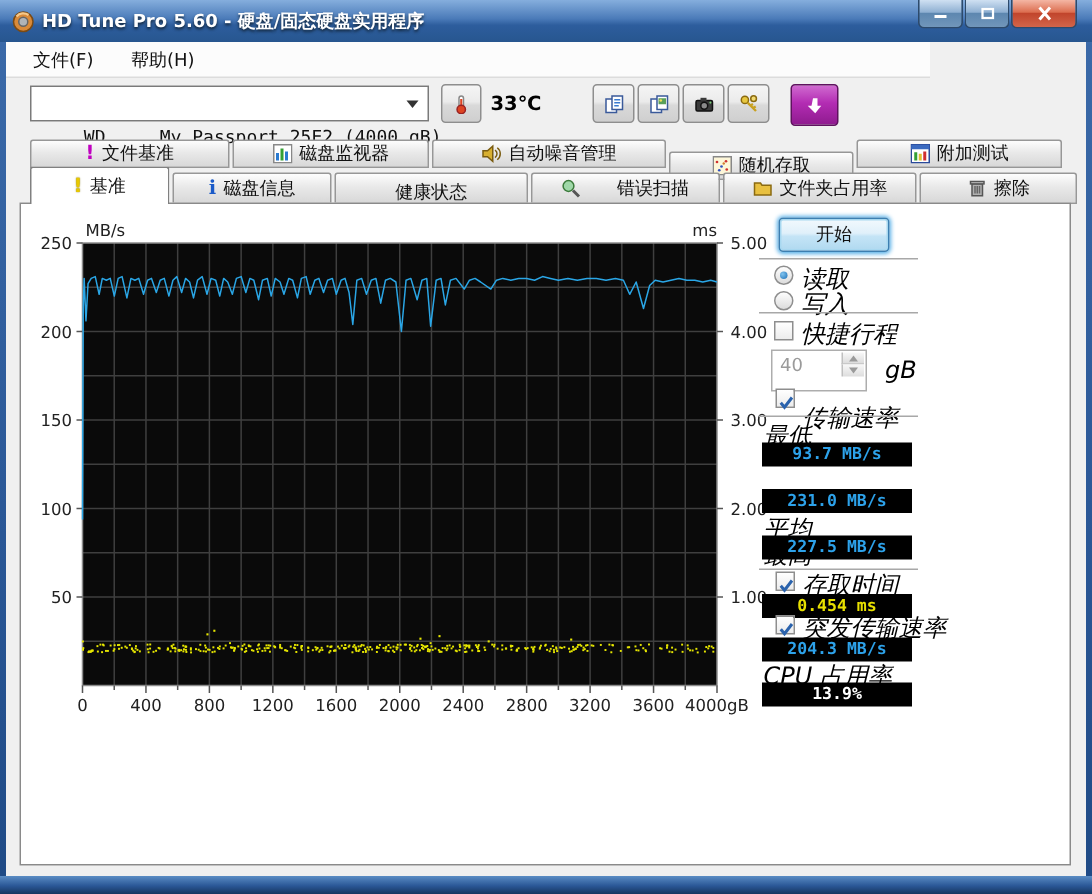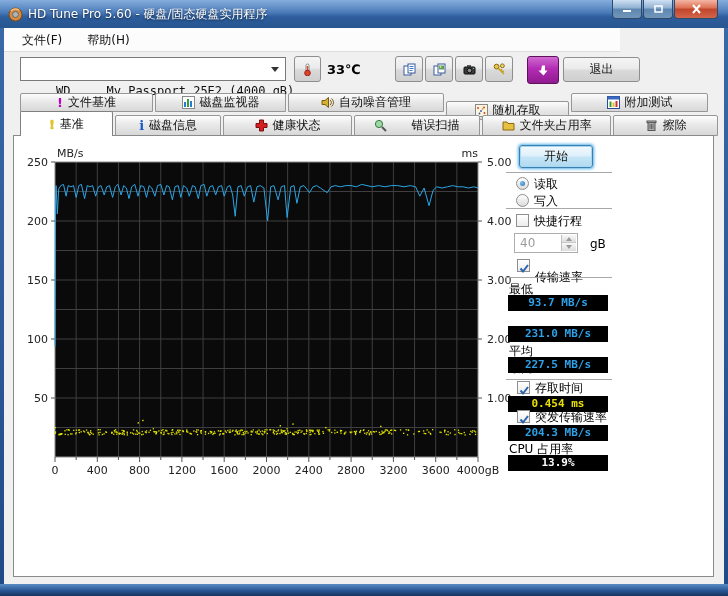--- a/index.html
+++ b/index.html
@@ -1,18 +1,18 @@
 <!DOCTYPE html>
 <html><head>
 <meta charset="utf-8">
 <style>
   html,body{margin:0;padding:0;}
   body{width:728px;height:596px;overflow:hidden;font-family:"DejaVu Sans",sans-serif;background:#e0e0e0;}
   .window{position:absolute;left:0;top:0;width:728px;height:596px;background:linear-gradient(180deg,#6f9bd1 0%,#3a69a8 5%,#2a5796 60%,#1f4a85 100%);}
-  .titlebar{position:absolute;left:0;top:0;width:728px;height:28px;background:linear-gradient(180deg,#85aedd 0%,#4a7ab8 45%,#2d5d9d 60%,#27568f 100%);}
+  .titlebar{position:absolute;left:0;top:0;width:728px;height:28px;background:linear-gradient(180deg,#85aedd 0%,#4a7ab8 45%,#2d5d9d 60%,#27568f 100%);font-weight:bold;}
   .app-icon{position:absolute;left:8px;top:7px;width:15px;height:15px;}
   .title-text{position:absolute;left:28px;top:6px;color:#fff;font-size:12px;text-shadow:0 1px 2px #123;white-space:nowrap;}
   .winbtn{position:absolute;top:0;height:19px;border:1px solid #2d4a6b;border-top:none;border-radius:0 0 4px 4px;box-sizing:border-box;display:flex;align-items:center;justify-content:center;}
   .winbtn.min{left:612px;width:30px;background:linear-gradient(180deg,#cfe0f2 0%,#8fb0d2 45%,#5d87b0 50%,#7196ba 100%);}
   .winbtn.max{left:643px;width:30px;background:linear-gradient(180deg,#cfe0f2 0%,#8fb0d2 45%,#5d87b0 50%,#7196ba 100%);}
   .winbtn.close{left:674px;width:44px;background:linear-gradient(180deg,#f4b6a4 0%,#dc6e50 45%,#c1452c 50%,#d2654a 100%);}
   .client{position:absolute;left:4px;top:28px;width:720px;height:556px;background:#f0f0f0;}
   .menubar{position:absolute;left:4px;top:28px;width:616px;height:24px;background:#fcfcfc;border-bottom:1px solid #dcdcdc;box-sizing:border-box;}
   .menu-item{display:inline-block;padding:4px 10px;font-size:12px;color:#111;}
   .combo{position:absolute;left:20px;top:57px;width:266px;height:24px;background:#fff;border:1px solid #7a7a7a;box-sizing:border-box;font-family:"DejaVu Sans Mono",monospace;font-size:12px;line-height:22px;padding-left:6px;white-space:pre;color:#111;}
@@ -29,25 +29,25 @@
   .tabrow2 .tab{height:21px;}
   .tabrow2 .tab.active{height:25px;background:#fff;border:1px solid #808080;border-bottom:none;position:relative;z-index:5;}
   .content{position:absolute;left:13px;top:135px;width:701px;height:442px;background:#fff;border:1px solid #8a8a8a;box-sizing:border-box;z-index:1;}
   .chart{position:absolute;left:25px;top:145px;width:500px;height:340px;z-index:2;}
   .panel-el{position:absolute;z-index:2;}
   .start-btn{left:519px;top:145px;width:74px;height:23px;font-size:12px;color:#111;border:1px solid #3c7fb1;box-shadow:0 0 0 1px #a8d8f0 inset,0 0 3px 1px #57b0e8;background:linear-gradient(180deg,#f2f9fd 0%,#e0f0fa 45%,#c4e4f6 55%,#b0d9f0 100%);}
   .sep{position:absolute;left:506px;width:106px;height:1px;background:#a8a8a8;z-index:2;}
   .radio{position:absolute;width:13px;height:13px;border-radius:50%;border:1px solid #8e8e8e;background:linear-gradient(180deg,#fefefe,#dcdcdc);box-sizing:border-box;z-index:2;}
   .radio .dot{position:absolute;left:3px;top:3px;width:5px;height:5px;border-radius:50%;background:radial-gradient(circle at 35% 35%,#7fc3ef,#1d6fb5);}
   .cb{position:absolute;width:13px;height:13px;border:1px solid #8e8e8e;background:linear-gradient(180deg,#fff,#ececec);box-sizing:border-box;z-index:2;}
-  .plabel{position:absolute;font-size:12px;color:#000;white-space:nowrap;z-index:2;}
+  .plabel{position:absolute;font-size:16px;color:#000;white-space:nowrap;z-index:2;font-style:italic;}
   .vbox{position:absolute;width:100px;height:16px;background:#000;text-align:center;line-height:16px;font-family:"DejaVu Sans Mono",monospace;font-weight:bold;font-size:11px;color:#2da2ea;z-index:2;white-space:nowrap;}
   .vbox.yellow{color:#e8e000;}
   .vbox.white{color:#ffffff;}
-  .spin{position:absolute;left:514px;top:233px;width:64px;height:20px;border:1px solid #adadad;background:#fff;box-sizing:border-box;z-index:2;}
+  .spin{position:absolute;left:514px;top:233px;width:64px;height:28px;border:1px solid #adadad;background:#fff;box-sizing:border-box;z-index:2;}
   .spin .val{position:absolute;left:5px;top:2px;font-size:12px;color:#9a9a9a;}
   .spin .spbtn{position:absolute;right:1px;width:15px;height:8px;background:linear-gradient(180deg,#f8f8f8,#ddd);border-left:1px solid #c0c0c0;box-sizing:border-box;}
   .spin .up{top:1px;border-bottom:1px solid #c9c9c9;}
   .spin .dn{top:9px;}
   .tri-up{position:absolute;left:4px;top:2px;width:0;height:0;border-left:3px solid transparent;border-right:3px solid transparent;border-bottom:4px solid #9a9a9a;}
   .tri-dn{position:absolute;left:4px;top:2px;width:0;height:0;border-left:3px solid transparent;border-right:3px solid transparent;border-top:4px solid #9a9a9a;}
   .bottom-edge{position:absolute;left:0;top:584px;width:728px;height:12px;background:linear-gradient(180deg,#5a8cc4 0%,#2a5796 55%,#16355e 100%);}
   .icon13{width:13px;height:13px;display:block;}
   .excl{font-weight:bold;font-size:13px;line-height:13px;}
 </style>
@@ -129,23 +129,20 @@
       <circle cx="3.6" cy="3.6" r="2.4" fill="#e8c840" stroke="#8a6a10"></circle>
       <path d="M5.4,5.4 L11,11 M9,9 l1.8,-1 M7.4,7.4 l1.6,-1" stroke="#c8a020" stroke-width="1.6"></path>
       <circle cx="9.4" cy="2.8" r="1.9" fill="#f2da70" stroke="#8a6a10"></circle>
     </svg>
   </div>
   <div class="save-btn" style="display:flex;align-items:center;justify-content:center;border-radius:3px;">
     <svg width="13" height="13" viewBox="0 0 13 13">
       <path d="M5,1.5 h3 v5 h2.5 L6.5,11.5 L1.5,6.5 H4 z" fill="#fff"></path>
     </svg>
   </div>
-  <div class="btn exit-btn">
-    <span>退出</span>
-  </div>
 
   <div class="tabrow1">
     <div class="tab" style="width:133px;">
       <span class="excl" style="color:#c000c0;">!</span>
       <span>文件基准</span>
     </div>
     <div class="tab" style="width:131px;">
       <svg class="icon13" viewBox="0 0 13 13">
         <rect x="0.5" y="0.5" width="12" height="12" fill="#fff" stroke="#888"></rect>
         <rect x="2" y="6" width="2" height="5" fill="#2a7ad0"></rect>
@@ -187,21 +184,21 @@
 
   <div class="tabrow2">
     <div class="tab active" style="width:94px;">
       <span class="excl" style="color:#e8c800;text-shadow:0 0 1px #7a6a00;">!</span>
       <span>基准</span>
     </div>
     <div class="tab" style="width:108px;">
       <span style="color:#1a5ac8;font-weight:bold;font-family:'DejaVu Serif',serif;font-size:13px;">i</span>
       <span>磁盘信息</span>
     </div>
-    <div class="tab" style="width:130px;">
+    <div class="tab" style="width:130px;flex-direction:column;">
       <svg class="icon13" viewBox="0 0 13 13">
         <path d="M4.5,1 h4 v3.5 H12 v4 H8.5 V12 h-4 V8.5 H1 v-4 h3.5 z" fill="#d42020" stroke="#7a1010"></path>
       </svg>
       <span>健康状态</span>
     </div>
     <div class="tab" style="width:128px;gap:24px;">
       <svg class="icon13" viewBox="0 0 13 13">
         <circle cx="5" cy="5" r="3.6" fill="#9fd8a8" stroke="#3a7a3a"></circle>
         <path d="M8,8 L12,12" stroke="#555" stroke-width="2"></path>
       </svg>

